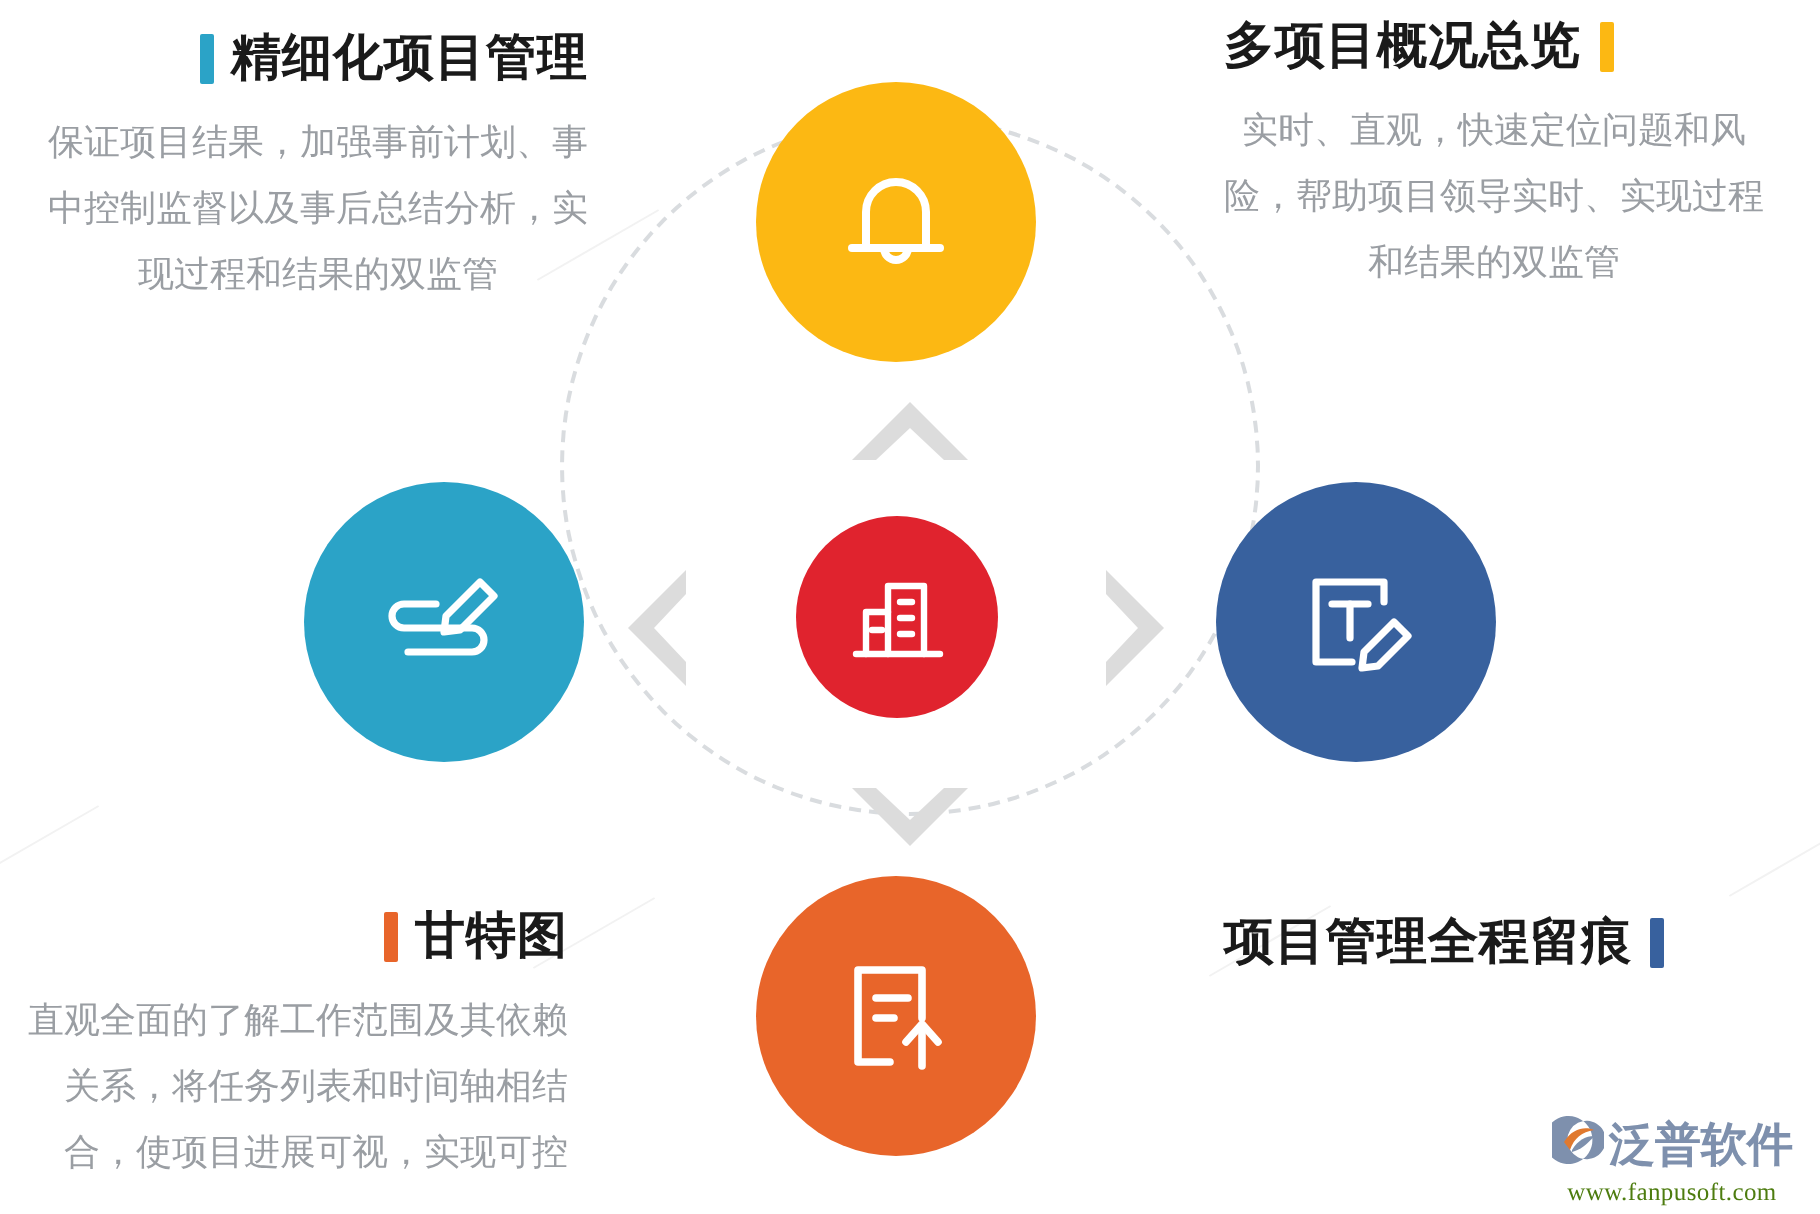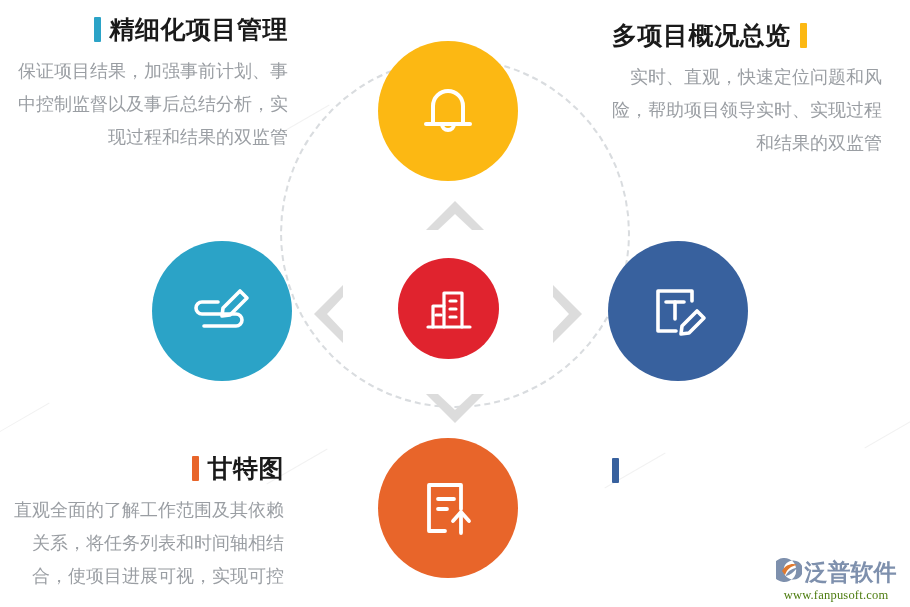--- a/index.html
+++ b/index.html
@@ -37,22 +37,22 @@
 
   
   .chev{position:absolute;}
   .chev-left  {left:310px;top:283px;}
   .chev-right {left:550px;top:283px;}
   .chev-up    {left:424px;top:197px;}
   .chev-down  {left:424px;top:391px;}
 
   
   .block{position:absolute;width:270px;}
-  .blk-tl{left:18px; top:16px; text-align:right;}
-  .blk-tr{left:612px;top:22px; text-align:right;}
+  .blk-tl{left:24px; top:16px; text-align:center;}
+  .blk-tr{left:612px;top:10px; text-align:center;}
   .blk-bl{left:14px; top:455px;text-align:right;}
   .blk-br{left:612px;top:458px;text-align:left;}
 
   .title{
     font-family:"Liberation Serif","DejaVu Serif",serif;
     font-weight:bold;
     font-size:25px;
     color:#1a1a1a;
     letter-spacing:0.5px;
     line-height:1.1;
@@ -208,20 +208,21 @@
   <div class="block blk-bl">
     <h2 class="title">
       <span class="bar" style="background:#E8652A"></span>
       <span>甘特图</span>
     </h2>
     <p class="desc">直观全面的了解工作范围及其依赖关系，将任务列表和时间轴相结合，使项目进展可视，实现可控</p>
   </div>
 
   <div class="block blk-br">
     <h2 class="title">
+      <span>项目管理全程留痕</span>
       <span class="bar" style="background:#38619E"></span>
     </h2>
   </div>
 
   <div class="watermark">
     <div class="wm-row">
       <span>
         <svg width="26" height="24" viewBox="0 0 26 24">
           <path d="M13 1 A12 12 0 1 0 13 23 A12 12 0 0 0 13 1 Z M13 3.4 A9.6 9.6 0 1 1 13 20.6 A9.6 9.6 0 0 1 13 3.4 Z" fill="#7e90ad"></path>
           <path d="M6 13 C10 6 17 5 21 7 C15 8 11 11 9 17 Z" fill="#e0792f"></path>

